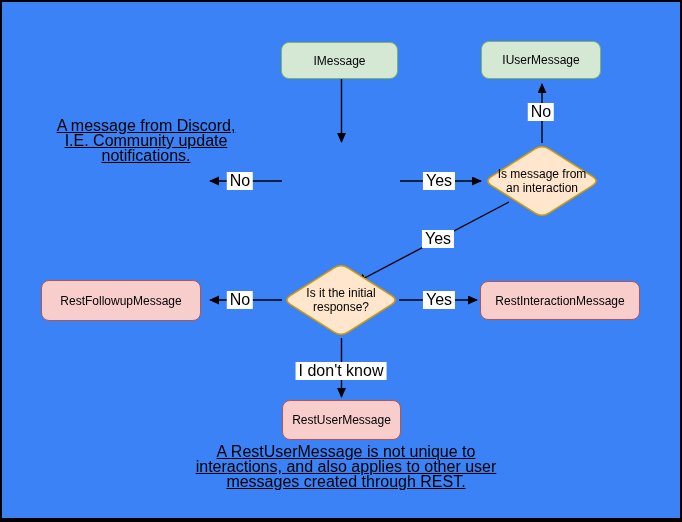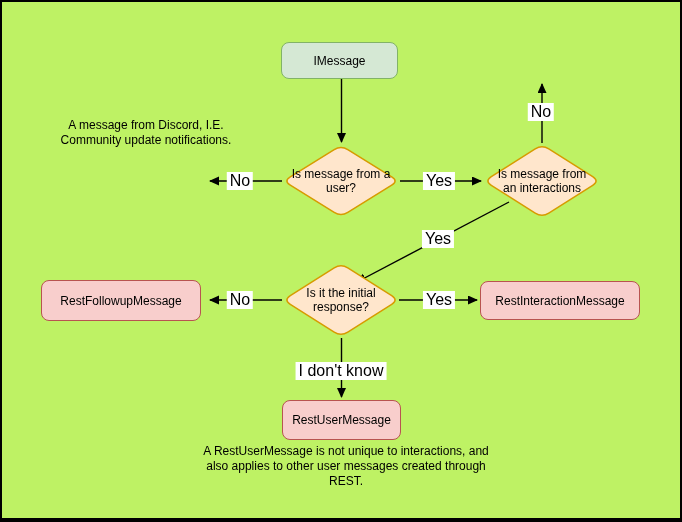--- a/index.html
+++ b/index.html
@@ -1,20 +1,20 @@
 <!DOCTYPE html>
 <html><head>
 <meta charset="utf-8">
 <style>
   html, body { margin: 0; padding: 0; background: #ffffff; }
   #canvas {
     position: relative;
     width: 682px; height: 522px;
     box-sizing: border-box;
-    background: #bef264;
+    background: #3b82f6;
     border: 2px solid #000000;
     border-bottom-width: 4px;
     font-family: "Liberation Sans", "DejaVu Sans", sans-serif;
     overflow: hidden;
   }
   #edges {
     position: absolute; left: 0; top: 0;
     width: 678px; height: 516px;
     pointer-events: none;
   }
@@ -37,22 +37,23 @@
     transform: translate(-50%, -50%);
     background: #ffffff;
     padding: 0 3px;
     font-size: 16px; color: #000000;
     white-space: nowrap;
   }
   .note {
     position: absolute;
     transform: translateX(-50%);
     text-align: center;
-    font-size: 12px; color: #000000;
+    font-size: 16px; color: #000000;
     line-height: 15px;
+    text-decoration: underline;
   }
 </style>
 </head>
 <body>
 
 <div id="canvas">
 
   <svg id="edges" viewBox="0 0 678 516">
     <defs>
       <marker id="arrow" markerUnits="userSpaceOnUse" markerWidth="11" markerHeight="10" refX="9" refY="4.5" orient="auto">
@@ -66,46 +67,43 @@
     <line x1="507" y1="200" x2="355" y2="280" stroke="#000000" stroke-width="1.4" marker-end="url(#arrow)"></line>
     <line x1="280" y1="298" x2="208" y2="298" stroke="#000000" stroke-width="1.4" marker-end="url(#arrow)"></line>
     <line x1="397" y1="298" x2="475" y2="298" stroke="#000000" stroke-width="1.4" marker-end="url(#arrow)"></line>
     <line x1="339.5" y1="336" x2="339.5" y2="395" stroke="#000000" stroke-width="1.4" marker-end="url(#arrow)"></line>
   </svg>
 
   <div class="node rect green" style="left:279px; top:40px; width:117px; height:37px">
     <span class="lbl">IMessage</span>
   </div>
 
+  <div class="node rect green" style="left:479px; top:39px; width:120px; height:38px">
+    <span class="lbl">IUserMessage</span>
+  </div>
 
 
   <div class="node rect red" style="left:39px; top:278px; width:160px; height:41px">
     <span class="lbl">RestFollowupMessage</span>
   </div>
 
   <div class="node rect red" style="left:478px; top:279px; width:160px; height:39px">
     <span class="lbl">RestInteractionMessage</span>
   </div>
 
   <div class="node rect red" style="left:280px; top:398px; width:119px; height:40px">
     <span class="lbl">RestUserMessage</span>
   </div>
 
-  <div class="node diamond" style="left:280px; top:142px; width:118px; height:74px">
-    <svg viewBox="0 0 118 74" preserveAspectRatio="none">
-      <path d="M 65.8 5.7 L 109.7 32.8 Q 116.5 37 109.7 41.2 L 65.8 68.3 Q 59 72.5 52.2 68.3 L 8.3 41.2 Q 1.5 37 8.3 32.8 L 52.2 5.7 Q 59 1.5 65.8 5.7 Z" fill="#ffe6cc" stroke="#d79b00" stroke-width="1.5"></path>
-    </svg>
-    <span class="lbl">Is message from a user?</span>
-  </div>
 
   <div class="node diamond" style="left:481px; top:141px; width:118px; height:76px">
     <svg viewBox="0 0 118 74" preserveAspectRatio="none">
       <path d="M 65.8 5.7 L 109.7 32.8 Q 116.5 37 109.7 41.2 L 65.8 68.3 Q 59 72.5 52.2 68.3 L 8.3 41.2 Q 1.5 37 8.3 32.8 L 52.2 5.7 Q 59 1.5 65.8 5.7 Z" fill="#ffe6cc" stroke="#d79b00" stroke-width="1.5"></path>
     </svg>
-    <span class="lbl">Is message from an interactions</span>
+    <span class="lbl">Is message from an interaction</span>
   </div>
 
   <div class="node diamond" style="left:280px; top:260px; width:118px; height:76px">
     <svg viewBox="0 0 118 74" preserveAspectRatio="none">
       <path d="M 65.8 5.7 L 109.7 32.8 Q 116.5 37 109.7 41.2 L 65.8 68.3 Q 59 72.5 52.2 68.3 L 8.3 41.2 Q 1.5 37 8.3 32.8 L 52.2 5.7 Q 59 1.5 65.8 5.7 Z" fill="#ffe6cc" stroke="#d79b00" stroke-width="1.5"></path>
     </svg>
     <span class="lbl">Is it the initial response?</span>
   </div>
 
   <span class="edge-label" style="left:238px; top:179px">No</span>

